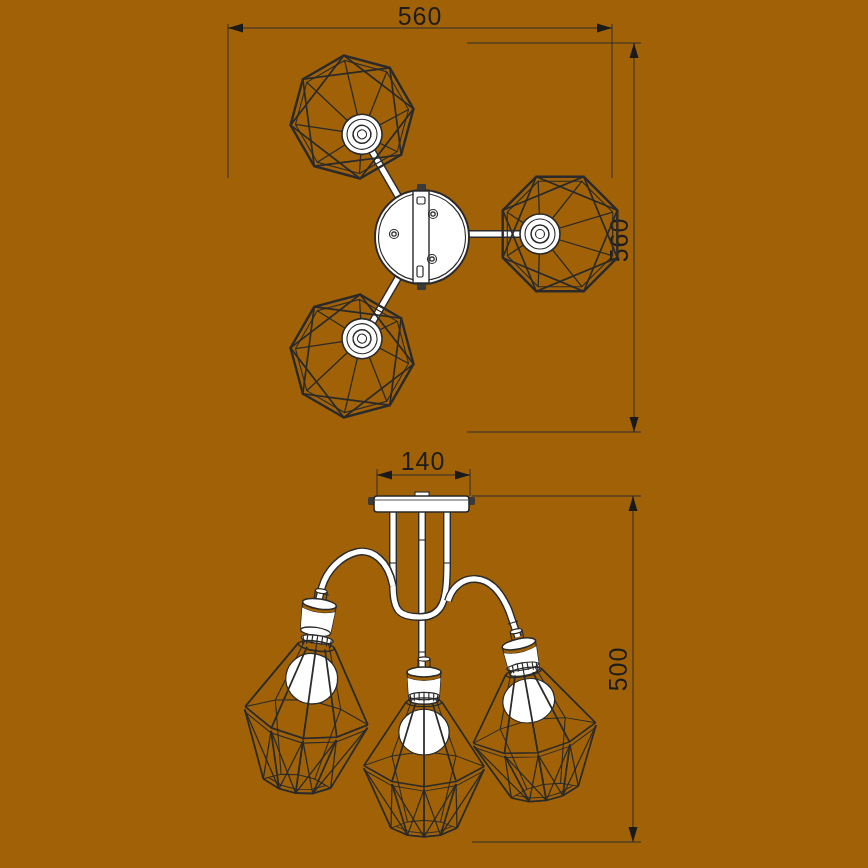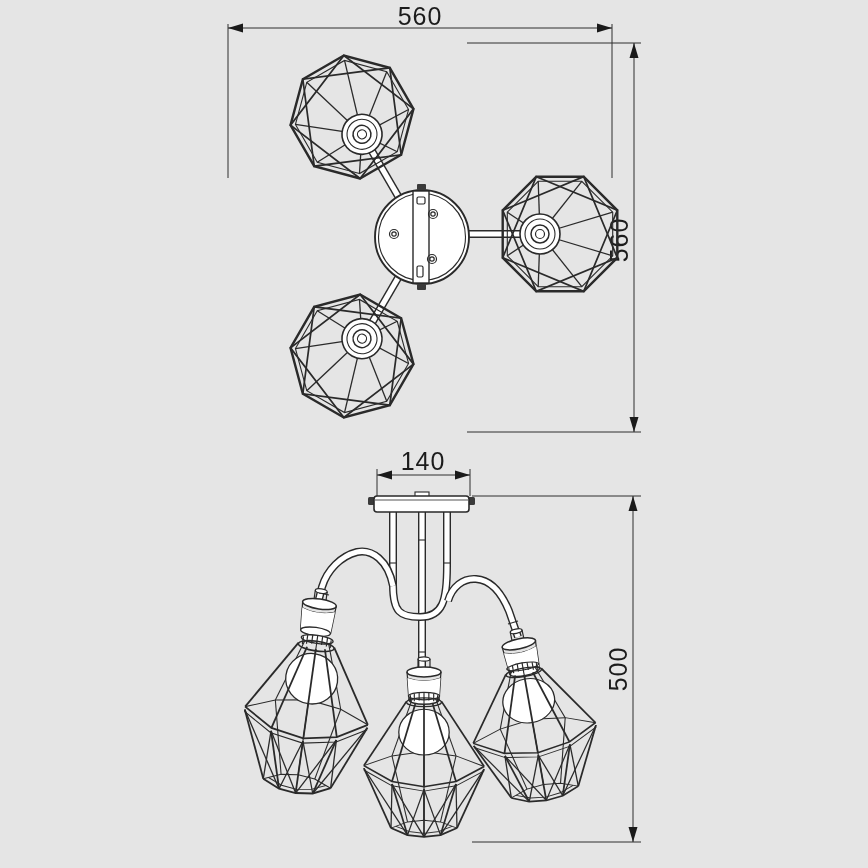--- a/index.html
+++ b/index.html
@@ -1,16 +1,16 @@
 <!DOCTYPE html>
 <html><head>
 <meta charset="utf-8">
 <style>
   html,body{margin:0;padding:0;background:#ffffff;}
-  .stage{position:relative;width:868px;height:868px;background:#e5e5e5;overflow:hidden;
+  .stage{position:relative;width:868px;height:868px;background:#a16207;overflow:hidden;
          font-family:"Liberation Sans", sans-serif;}
   svg{display:block;}
   .dim-text{font-family:"Liberation Sans", sans-serif;font-size:25px;fill:#1c1c1c;letter-spacing:1px;}
   .thin{stroke:#2f2f2f;stroke-width:1;fill:none;}
   .arrow{fill:#1a1a1a;stroke:none;}
   .caseB{stroke:#2a2a2a;stroke-width:8;fill:none;stroke-linejoin:round;}
   .caseW{stroke:#ffffff;stroke-width:5.2;fill:none;stroke-linejoin:round;}
 </style>
 </head>
 <body>

